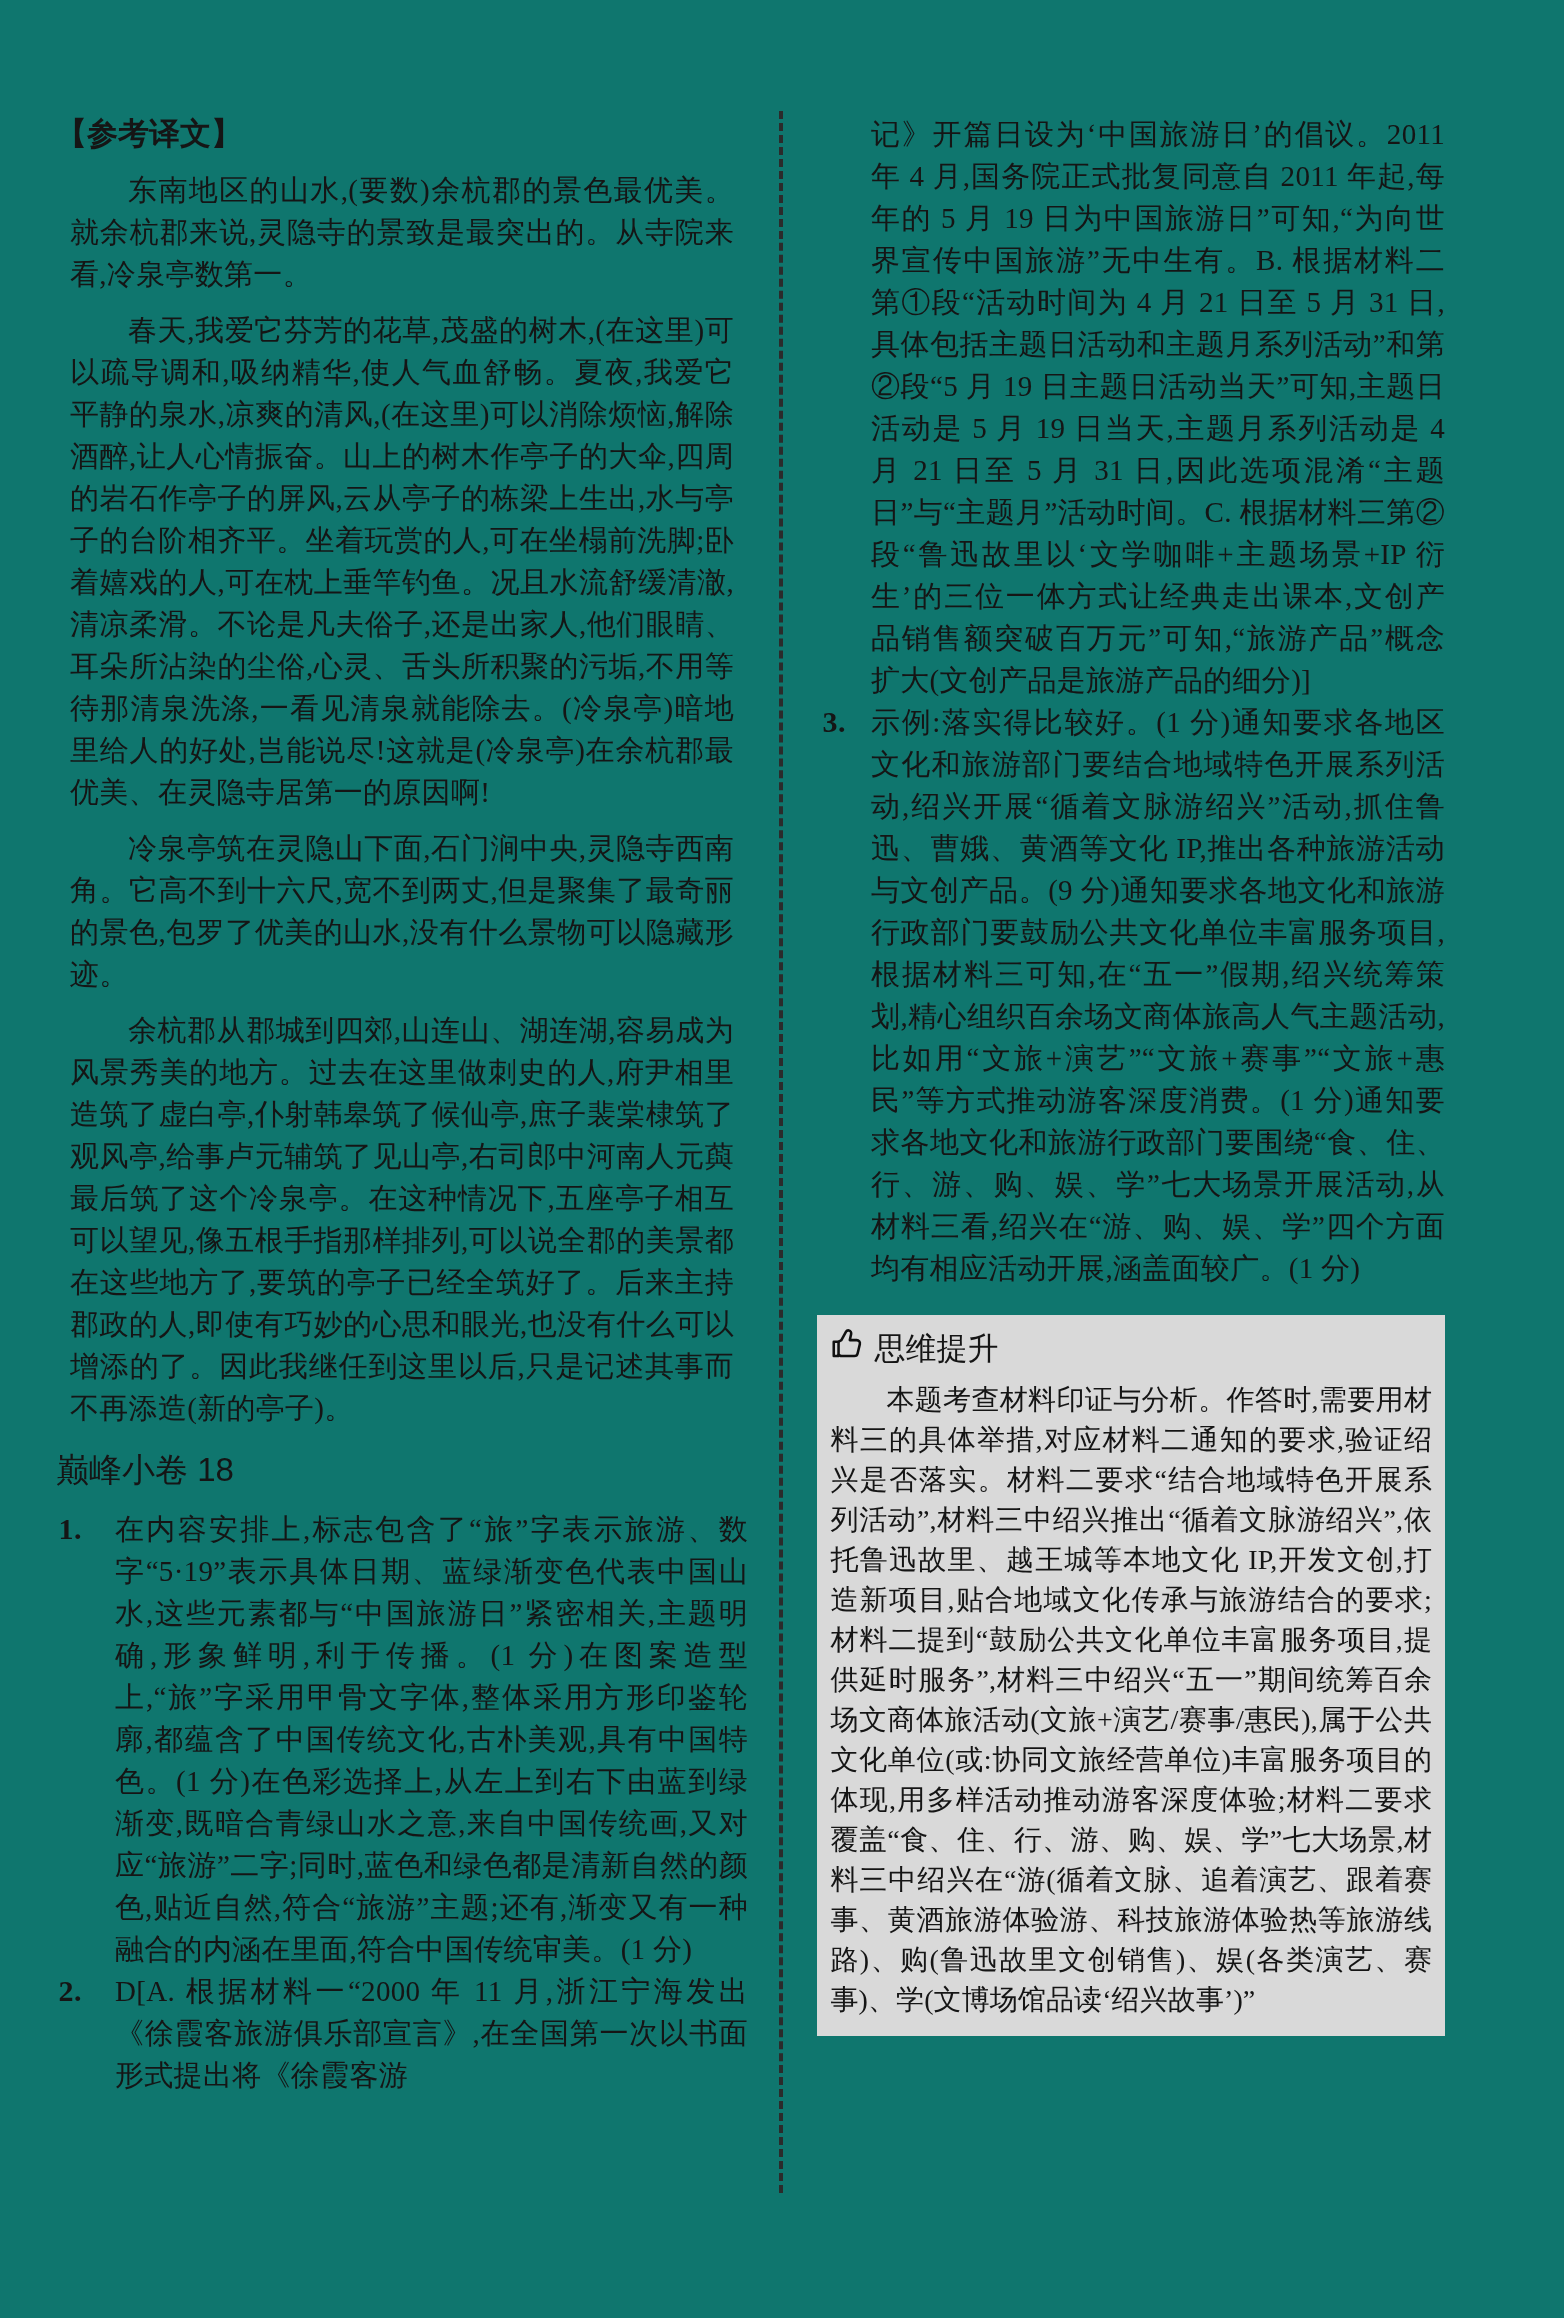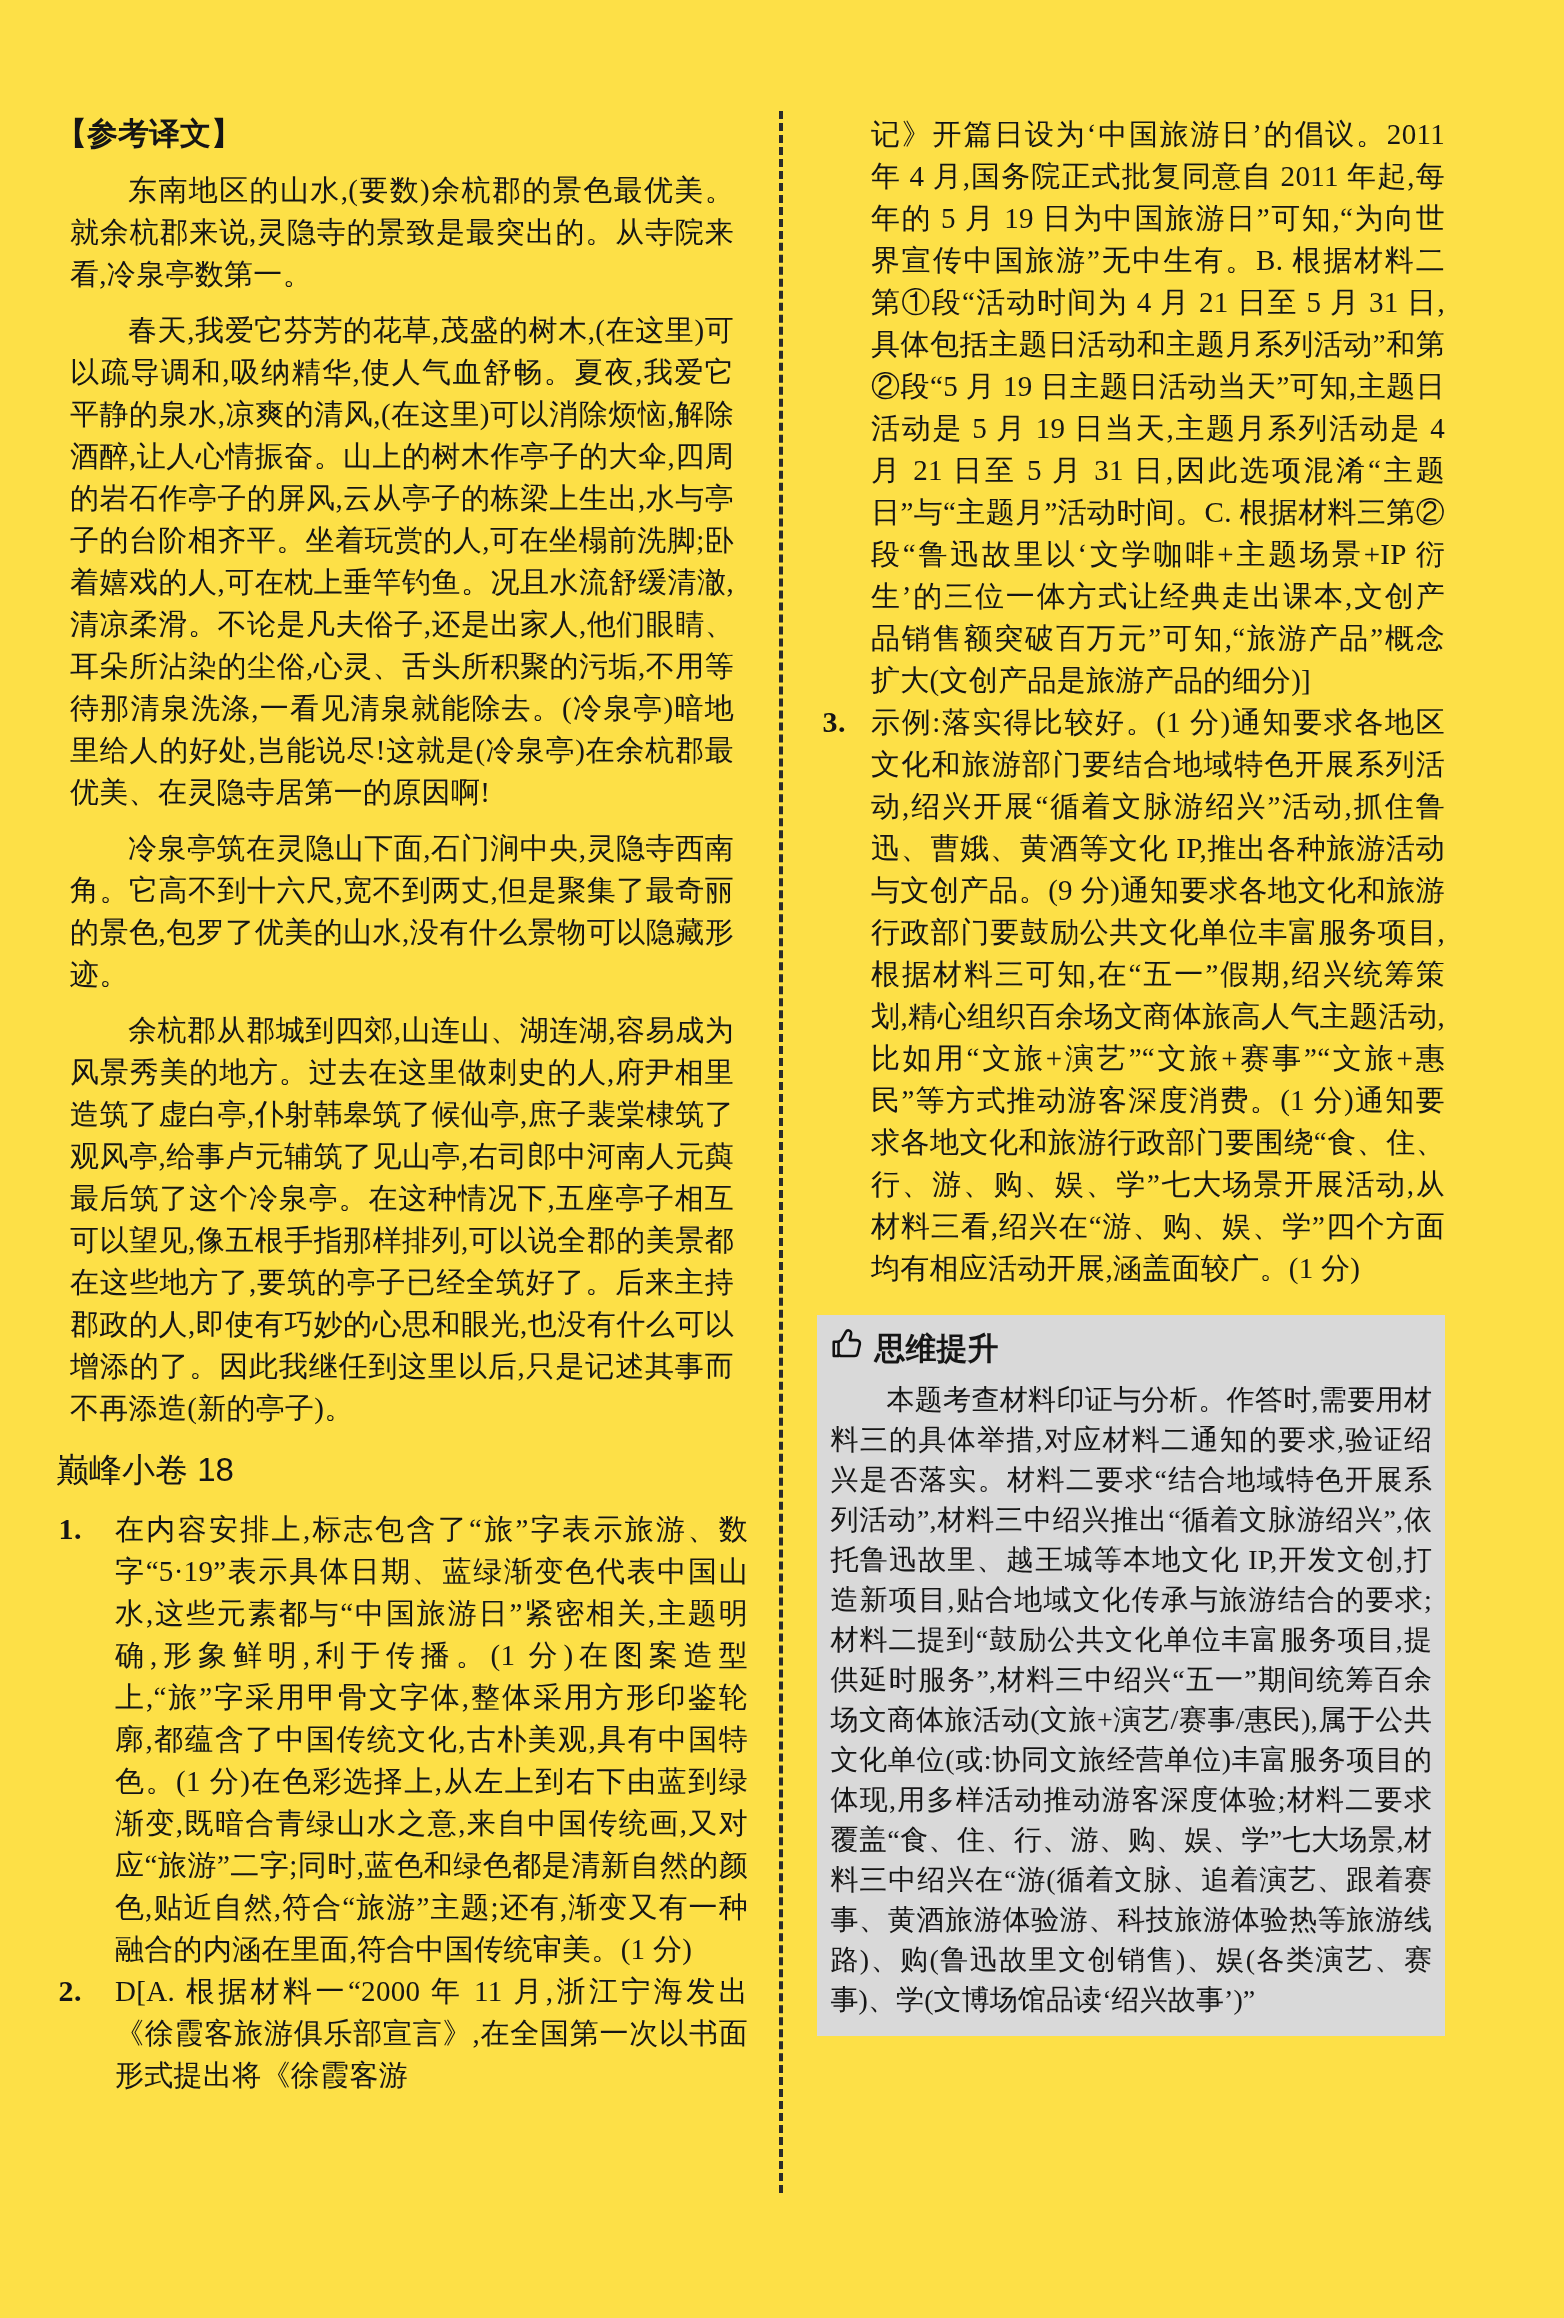--- a/index.html
+++ b/index.html
@@ -1,17 +1,17 @@
 <!DOCTYPE html>
 <html style="font-size:10.5px"><head>
 <meta charset="utf-8">
 <style>
   html,body{margin:0;padding:0;background:#888;}
   .page{
-    position:relative;width:1564px;height:2319px;background:#fde047;
+    position:relative;width:1564px;height:2319px;background:#0f766e;
     font-family:"Liberation Serif","DejaVu Serif",serif;color:#151515;
     overflow:hidden;
   }
   .column{position:absolute;top:113px;text-align:justify;}
   .col-left{left:56px;width:692px;}
   .col-right{left:820px;width:625px;}
   .divider{
     position:absolute;left:779px;top:111px;height:2082px;width:0;
     border-left:4px dashed #2b2b2b;
   }
@@ -39,21 +39,21 @@
     margin:0;padding-left:51px;font-size:29px;line-height:42px;
     letter-spacing:0.3px;text-align:justify;
   }
   .tip-box{
     background:#d9d9d9;margin-top:26px;margin-left:-2.6px;
     padding:10.5px 13px 16px 13px;
   }
   .tip-head{
     display:flex;align-items:center;gap:8px;
     font-family:"Liberation Sans","DejaVu Sans",sans-serif;
-    font-weight:bold;font-size:31px;line-height:41px;
+    font-weight:normal;font-size:31px;line-height:41px;
   }
   .tip-head .thumb{flex:0 0 auto;display:inline-block;}
   .tip-body{
     margin:8px 0 0 0;text-indent:2em;font-size:28px;line-height:40px;
     letter-spacing:0.1px;text-align:justify;
   }
   .footer{
     position:absolute;left:0;width:100%;top:2198px;text-align:center;
     font-size:28px;line-height:33px;letter-spacing:1.3px;
   }

